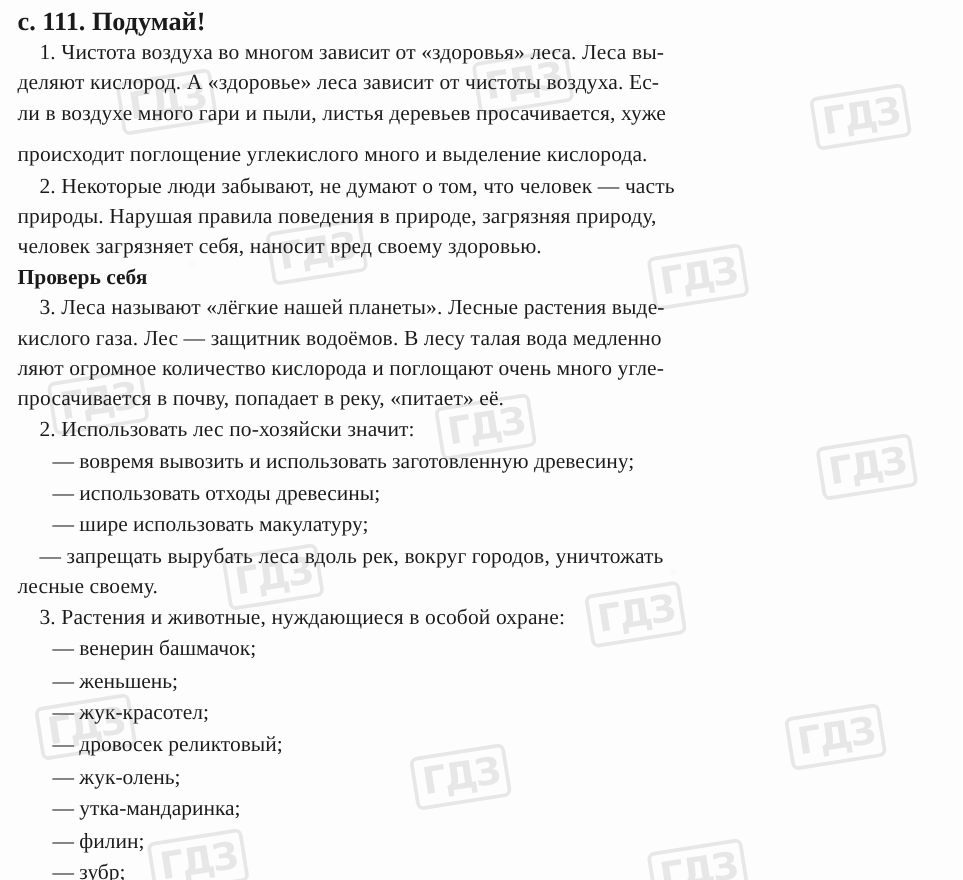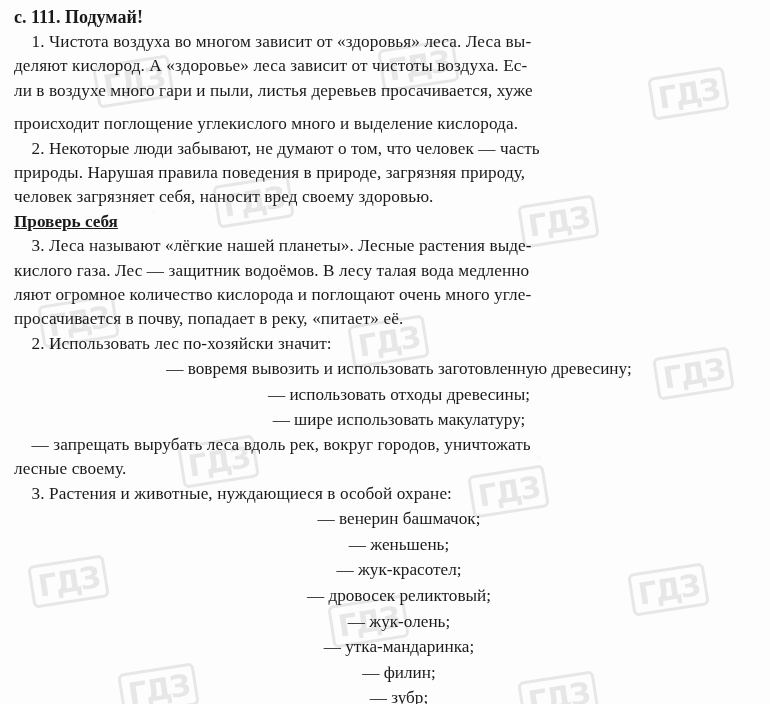--- a/index.html
+++ b/index.html
@@ -64,34 +64,32 @@
   .line.nojust {
     text-align: left;
   }
   .bold {
     font-weight: bold;
   }
   .head {
     font-size: 17.2px;
     line-height: 24.4px;
     font-weight: bold;
-    text-decoration: underline;
   }
   .gap-para {
     height: 9px;
   }
   .dashitem {
     font-size: 17.2px;
     line-height: 25.6px;
     padding-left: 28px;
     white-space: pre-wrap;
-    text-align: center;
   }
   .pagehead {
-    font-size: 18px;
+    font-size: 21px;
     line-height: 22px;
     margin-bottom: 2px;
   }
   .pagehead .pn {
     font-weight: bold;
   }
 </style>
 </head>
 <body>
 

